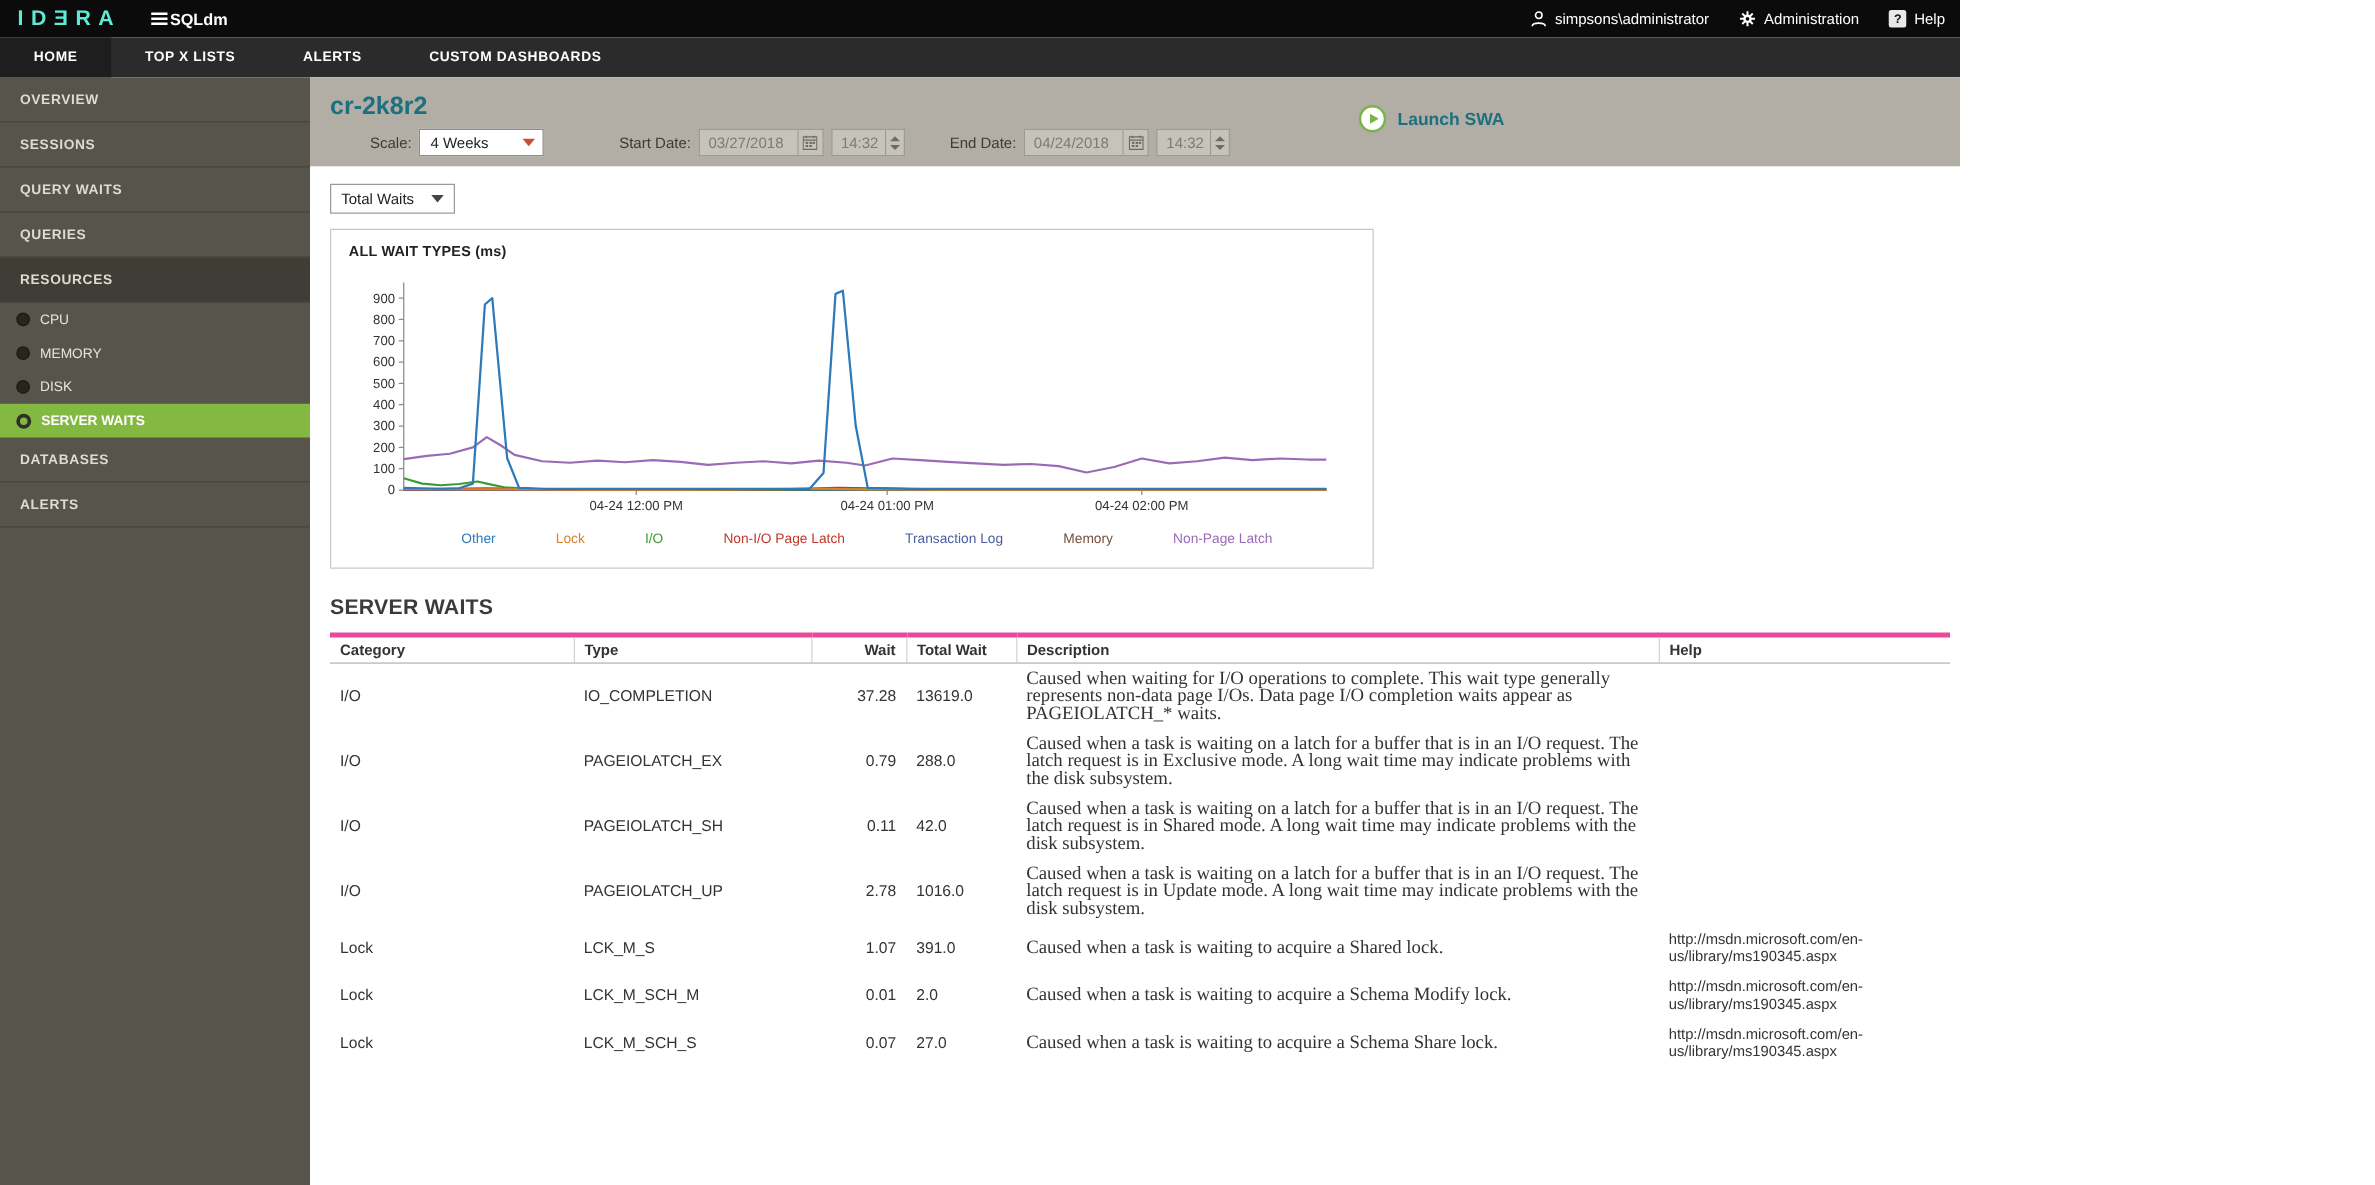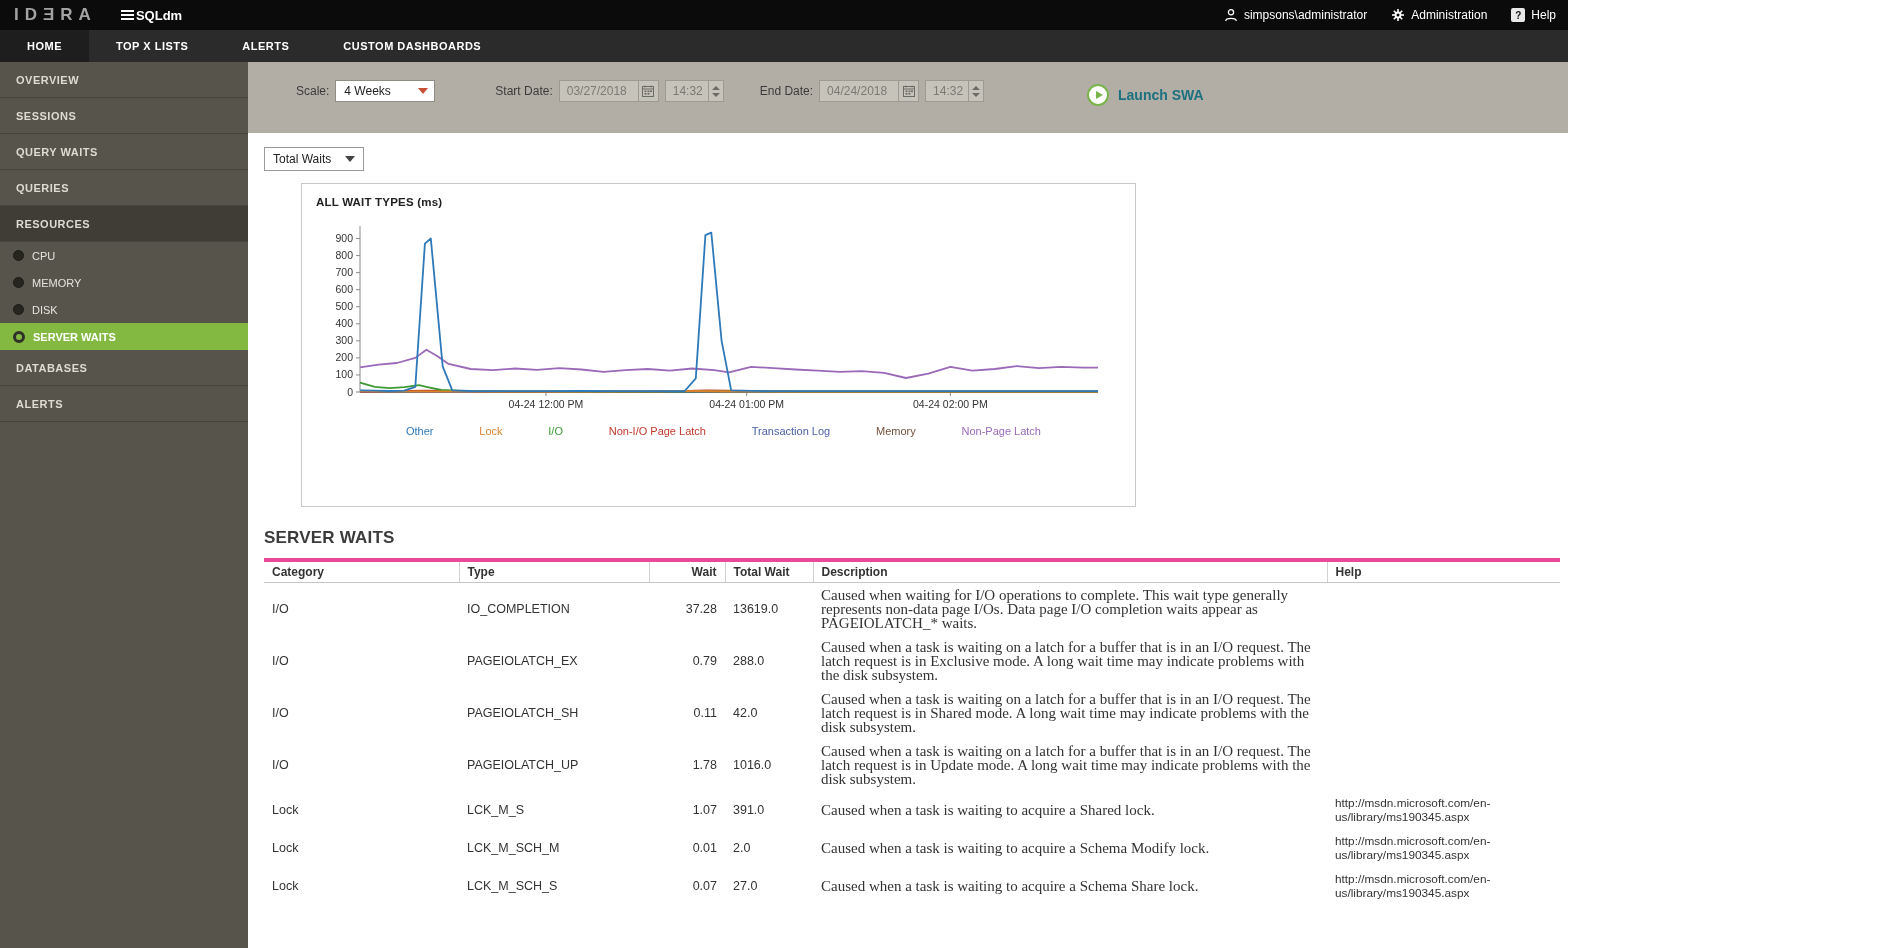--- a/index.html
+++ b/index.html
@@ -3,21 +3,21 @@
 <meta charset="utf-8">
 <style>
   * { box-sizing: border-box; margin: 0; padding: 0; }
   html, body { background: #ffffff; }
   body { font-family: "Liberation Sans", sans-serif; color: #333; }
 
   .app { width: 1568px; height: 948px; display: flex; flex-direction: column; background: #fff; }
 
   
   .topbar { height: 30px; background: #0b0b0b; display: flex; align-items: center; padding: 0 12px 0 14px; color: #fff; flex: 0 0 auto; }
-  .logo { font-size: 17px; font-weight: bold; letter-spacing: 6px; color: #a3a3a3; }
+  .logo { font-size: 17px; font-weight: bold; letter-spacing: 6px; color: #5eead4; }
   .hamburger { margin-left: 24px; display: inline-flex; flex-direction: column; gap: 2px; cursor: pointer; }
   .hamburger i { width: 13px; height: 2px; background: #fff; display: block; }
   .product { margin-left: 2px; font-size: 13px; font-weight: bold; }
   .topbar-right { margin-left: auto; display: flex; align-items: center; gap: 24px; font-size: 12px; }
   .topbar-item { display: flex; align-items: center; gap: 6px; cursor: pointer; white-space: nowrap; }
   .help-q { width: 14px; height: 14px; background: #e9e9e9; color: #111; border-radius: 2px; font-size: 10px; font-weight: bold; display: flex; align-items: center; justify-content: center; }
   .ticon svg { display: block; }
 
   
   .mainnav { height: 32px; background: #2b2b2b; display: flex; align-items: stretch; flex: 0 0 auto; }
@@ -57,21 +57,21 @@
   .spin-down { width: 0; height: 0; border-left: 4px solid transparent; border-right: 4px solid transparent; border-top: 4px solid #6e6b65; }
   .launch-swa { position: absolute; left: 839px; top: 22px; display: flex; align-items: center; gap: 9px; cursor: pointer; }
   .swa-icon { width: 22px; height: 22px; border-radius: 50%; background: #fff; border: 2px solid #79b54a; display: flex; align-items: center; justify-content: center; }
   .swa-icon::after { content: ''; width: 0; height: 0; border-left: 7px solid #79b54a; border-top: 4.5px solid transparent; border-bottom: 4.5px solid transparent; margin-left: 2px; }
   .launch-swa-label { color: #1d7080; font-weight: bold; font-size: 14px; }
 
   .content-body { flex: 1; overflow: hidden; padding: 12px 16px; }
   .waits-filter { width: 100px; height: 24px; border: 1px solid #9a9a9a; background: #fff; display: flex; align-items: center; justify-content: space-between; padding: 0 8px; font-size: 12px; color: #222; cursor: pointer; margin-top: 2px; }
   .arrow-dark { width: 0; height: 0; border-left: 5px solid transparent; border-right: 5px solid transparent; border-top: 6px solid #444; }
 
-  .chart-box { margin-top: 12px; width: 835px; height: 324px; border: 1px solid #c9c9c9; background: #fff; padding: 12px 14px 0 14px; margin-left: 37px; }
+  .chart-box { margin-top: 12px; width: 835px; height: 272px; border: 1px solid #c9c9c9; background: #fff; padding: 12px 0 0 14px; }
   .chart-title { font-size: 11.5px; font-weight: bold; color: #222; letter-spacing: 0.2px; }
   #wait-chart { display: block; margin-top: 10px; }
   .tick-label { font-size: 10.5px; fill: #333; font-family: "Liberation Sans", sans-serif; }
   .chart-legend { display: flex; justify-content: space-between; padding-left: 90px; padding-right: 80px; margin-top: 2px; font-size: 11px; }
   .legend-item { cursor: pointer; white-space: nowrap; }
 
   .section-title { margin-top: 21px; font-size: 17px; font-weight: bold; color: #3b3b3b; letter-spacing: 0.2px; }
 
   .waits-table { width: 1296px; border-collapse: collapse; margin-top: 10px; table-layout: fixed; }
   .waits-table th { font-size: 12px; text-align: left; color: #333; font-weight: bold; padding: 3px 8px; border-top: 4px solid #ec4899; border-bottom: 1px solid #c6c6c6; border-right: 1px solid #d2d2d2; cursor: pointer; white-space: nowrap; }
@@ -157,20 +157,21 @@
           <span class="sub-icon ring"></span>
           <span>SERVER WAITS</span>
         </div>
         <div class="side-item">DATABASES</div>
         <div class="side-item">ALERTS</div>
       </aside>
 
     <main class="main">
 
       <div class="content-header">
+        <div class="page-title">cr-2k8r2</div>
         <div class="controls-row">
           <span class="ctrl-label">Scale:</span>
           <span class="scale-select">
             <span>4 Weeks</span>
             <span class="arrow-red"></span>
           </span>
           <span class="gap-a"></span>
           <span class="ctrl-label">Start Date:</span>
           <span class="date-field">
             <span class="date-input">03/27/2018</span>
@@ -326,21 +327,21 @@
                 <td class="col-category">I/O</td>
                 <td class="col-type">PAGEIOLATCH_SH</td>
                 <td class="col-wait">0.11</td>
                 <td class="col-total-wait">42.0</td>
                 <td class="col-description">Caused when a task is waiting on a latch for a buffer that is in an I/O request. The latch request is in Shared mode. A long wait time may indicate problems with the disk subsystem.</td>
                 <td class="col-help"></td>
               </tr>
               <tr>
                 <td class="col-category">I/O</td>
                 <td class="col-type">PAGEIOLATCH_UP</td>
-                <td class="col-wait">1.78</td>
+                <td class="col-wait">2.78</td>
                 <td class="col-total-wait">1016.0</td>
                 <td class="col-description">Caused when a task is waiting on a latch for a buffer that is in an I/O request. The latch request is in Update mode. A long wait time may indicate problems with the disk subsystem.</td>
                 <td class="col-help"></td>
               </tr>
               <tr>
                 <td class="col-category">Lock</td>
                 <td class="col-type">LCK_M_S</td>
                 <td class="col-wait">1.07</td>
                 <td class="col-total-wait">391.0</td>
                 <td class="col-description">Caused when a task is waiting to acquire a Shared lock.</td>

